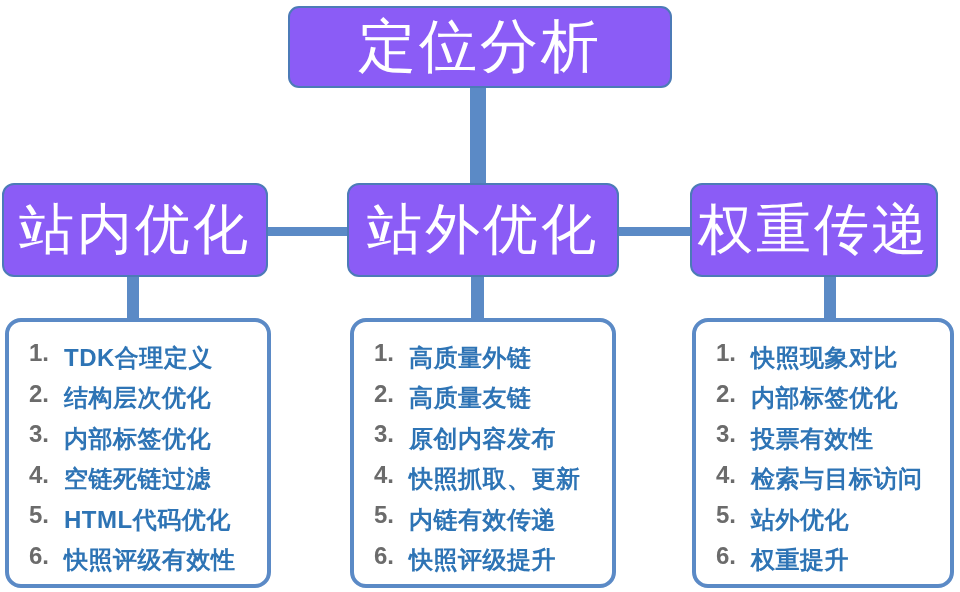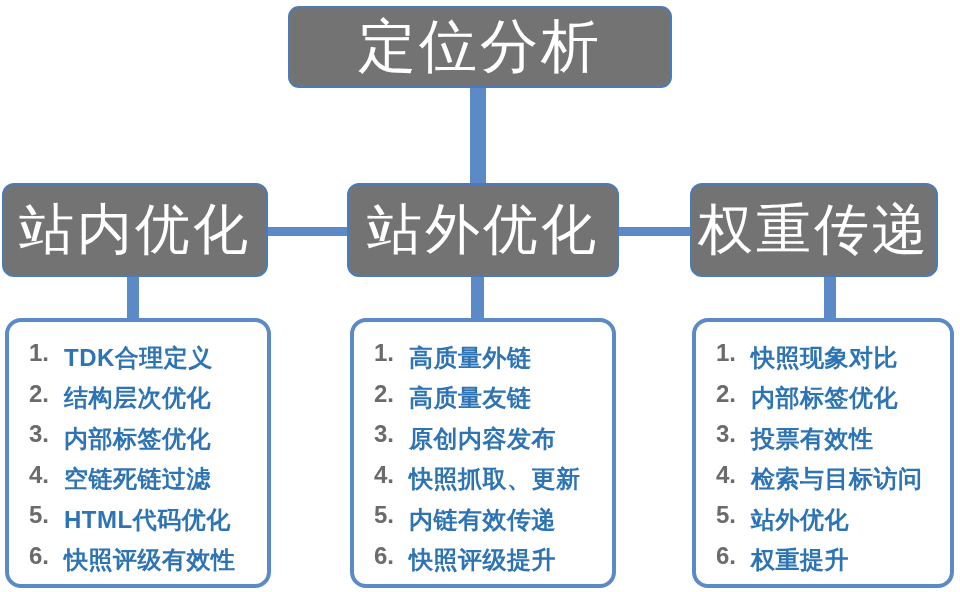--- a/index.html
+++ b/index.html
@@ -16,21 +16,21 @@
   .connector { position: absolute; background: #5b8ac6; }
   #conn-root      { left: 470px; top:  86px; width: 16px; height: 101px; }
   #conn-h-left    { left: 264px; top: 227px; width: 88px; height: 9px; }
   #conn-h-right   { left: 616px; top: 227px; width: 78px; height: 9px; }
   #conn-v-onsite  { left: 127px; top: 270px; width: 12px; height: 52px; }
   #conn-v-offsite { left: 471px; top: 270px; width: 13px; height: 52px; }
   #conn-v-weight  { left: 824px; top: 270px; width: 12px; height: 52px; }
   
   .node {
     position: absolute;
-    background: #737373;
+    background: #8b5cf6;
     border: 2px solid #4c7bb7;
     color: #ffffff;
     display: flex;
     align-items: center;
     justify-content: center;
     font-weight: 300;
     letter-spacing: 3px;
     white-space: nowrap;
   }
   #node-root {

